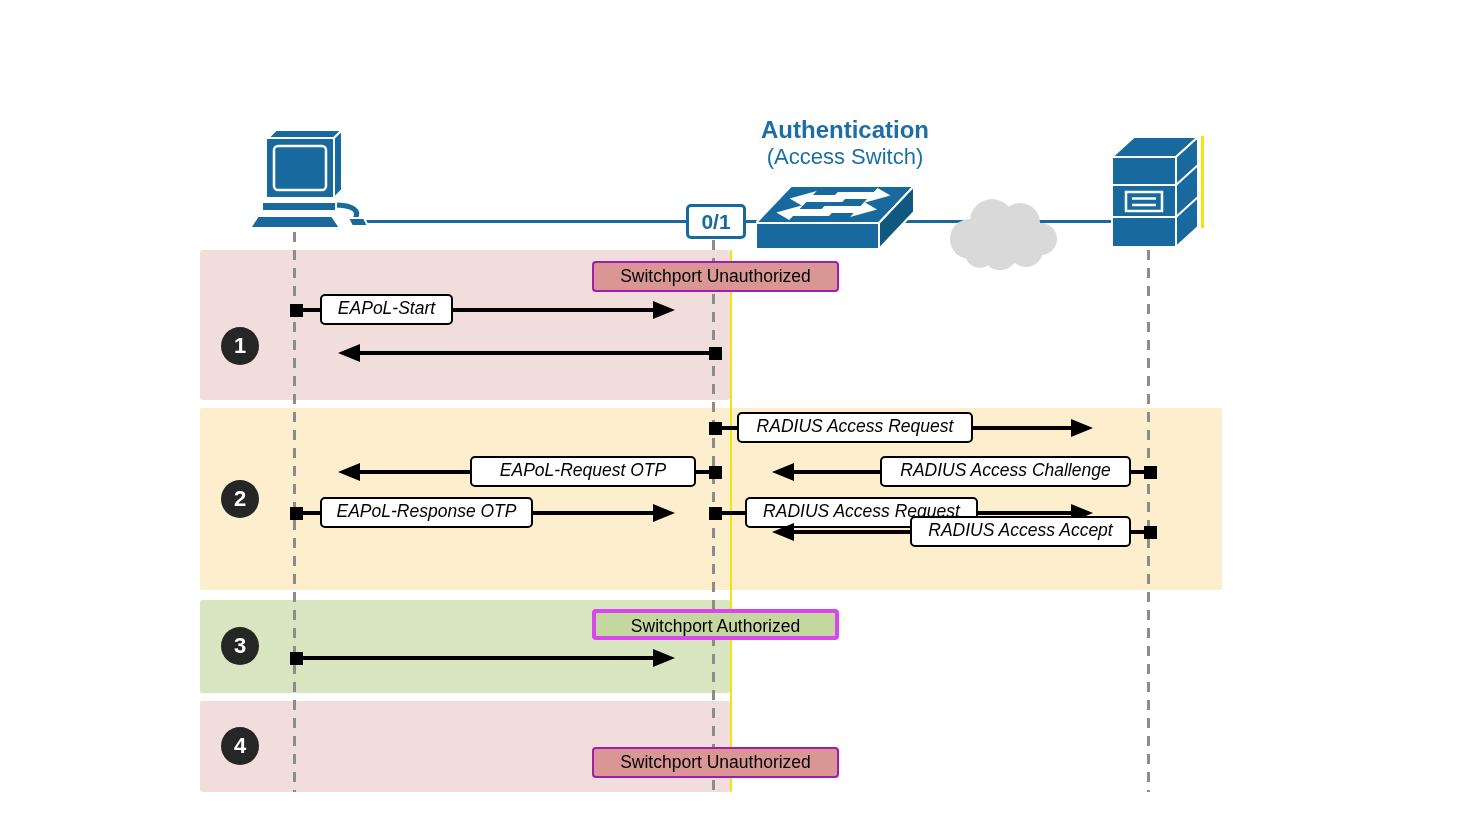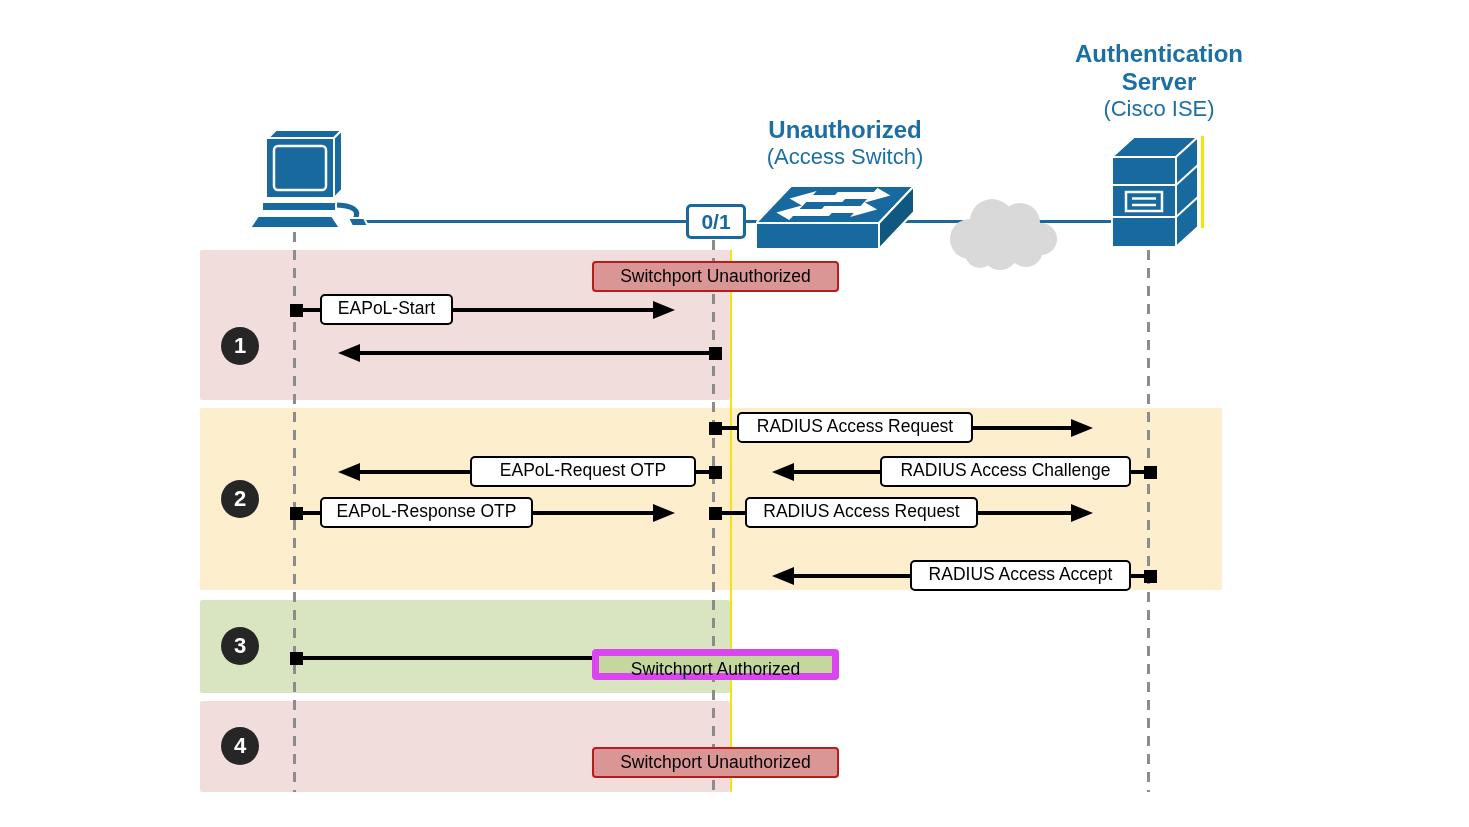--- a/index.html
+++ b/index.html
@@ -30,35 +30,35 @@
   .hdr { position:absolute; width:240px; text-align:center; color:#1B6FA5; }
   .hdr .t { font-size:24px; font-weight:bold; line-height:28px; }
   .hdr .s { font-size:22px; line-height:26px; }
 
   
   .portbox { position:absolute; left:686px; top:204px; width:60px; height:35px;
              background:#fff; border:3px solid #17699E; border-radius:5px;
              color:#17699E; font-weight:bold; font-size:21px; text-align:center; line-height:29px; z-index:6; }
 
   
-  .msg { position:absolute; left:0; width:1417px; height:32px; z-index:4; }
+  .msg { position:absolute; left:0; width:1417px; height:32px; z-index:4;font-style:italic; }
   .sq  { position:absolute; top:9.5px; width:13px; height:13px; background:#000; }
   .ln  { position:absolute; top:14.25px; height:3.5px; background:#000; }
   .ah  { position:absolute; top:7px; width:0; height:0;
          border-top:9px solid transparent; border-bottom:9px solid transparent; }
   .ah.r { border-left:22px solid #000; }
   .ah.l { border-right:22px solid #000; }
   .mbox { position:absolute; top:0; height:31px; background:#fff; border:2.6px solid #000;
           border-radius:5px; font-size:17.5px; line-height:25px; text-align:center; color:#000; }
 
   
   .status { position:absolute; left:592px; width:247px; height:31px; border-radius:4px;
             font-size:17.5px; line-height:27px; text-align:center; color:#000; z-index:5; }
-  .status.red   { background:#D99694; border:2px solid #b91c1c; }
-  .status.green { background:#C3D79E; border:7px solid #d946ef;margin-top:40px; }
+  .status.red   { background:#D99694; border:2px solid #a21caf; }
+  .status.green { background:#C3D79E; border:4px solid #d946ef; }
 
   .icon { position:absolute; z-index:5; }
 </style>
 </head>
 <body>
 
 <div id="stage">
 
   <div class="band pink" style="left:200px; top:250px; width:530px;  height:150px;"></div>
   <div class="band yellow" style="left:200px; top:408px; width:1022px; height:182px;"></div>
@@ -70,27 +70,22 @@
 
   <div class="lifeline" style="left:293px;  top:232px; height:560px; z-index:3;"></div>
   <div class="lifeline" style="left:712px;  top:240px; height:552px; z-index:3;"></div>
   <div class="lifeline" style="left:1147px; top:250px; height:542px; z-index:3;"></div>
 
   <div class="wire" style="left:362px; width:326px;"></div>
   <div class="wire" style="left:744px; width:28px;"></div>
   <div class="wire" style="left:898px; width:222px;"></div>
 
   <div class="hdr" style="left:725px; top:116px;">
-    <div class="t">Unauthorized</div>
+    <div class="t">Authentication</div>
     <div class="s">(Access Switch)</div>
-  </div>
-  <div class="hdr" style="left:1039px; top:40px;">
-    <div class="t">Authentication</div>
-    <div class="t">Server</div>
-    <div class="s">(Cisco ISE)</div>
   </div>
 
   <svg class="icon" style="left:246px; top:128px;" width="128" height="106" viewBox="0 0 128 106">
     <g stroke="#fff" stroke-width="2" fill="#17699E">
       <polygon points="22,10 30,2 96,2 88,10"></polygon>
       <polygon points="88,10 96,2 96,62 88,70"></polygon>
       <rect x="20" y="10" width="68" height="60"></rect>
     </g>
     <rect x="28" y="18" width="52" height="44" rx="4" fill="none" stroke="#fff" stroke-width="2.5"></rect>
     <path d="M88,77 C108,77 114,83 109,91" fill="none" stroke="#17699E" stroke-width="5"></path>
@@ -183,21 +178,21 @@
     <div class="ln" style="left:296px; width:357px;"></div>
     <div class="ah r" style="left:653px;"></div>
     <div class="mbox" style="left:320px; width:213px;text-align:center;">EAPoL-Response OTP</div>
   </div>
   <div class="msg" style="top:497px;">
     <div class="sq" style="left:708.5px;"></div>
     <div class="ln" style="left:715px; width:356px;"></div>
     <div class="ah r" style="left:1071px;"></div>
     <div class="mbox" style="left:745px; width:233px;">RADIUS Access Request</div>
   </div>
-  <div class="msg" style="top:560px;">
+  <div class="msg" style="top:516px;">
     <div class="ah l" style="left:772px;"></div>
     <div class="ln" style="left:794px; width:356px;"></div>
     <div class="mbox" style="left:910px; width:221px;">RADIUS Access Accept</div>
     <div class="sq" style="left:1143.5px;"></div>
   </div>
 
   <div class="msg" style="top:642px;">
     <div class="sq" style="left:289.5px;"></div>
     <div class="ln" style="left:296px; width:357px;"></div>
     <div class="ah r" style="left:653px;"></div>

